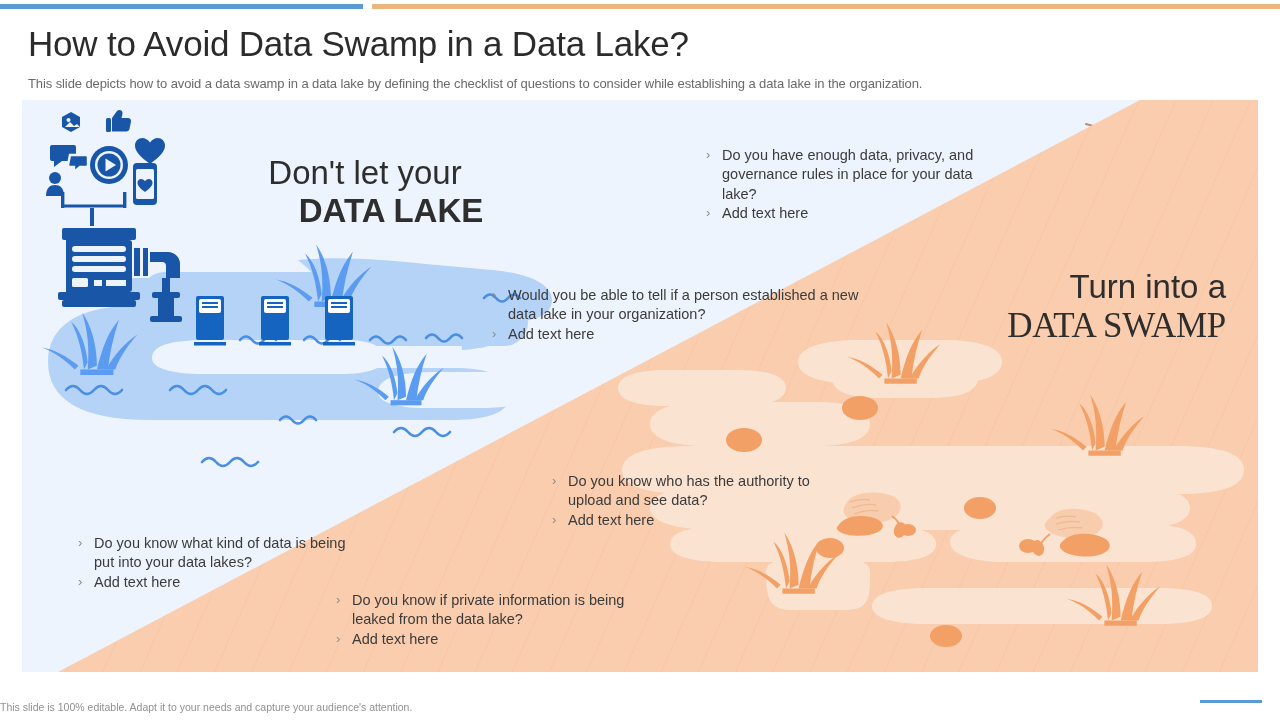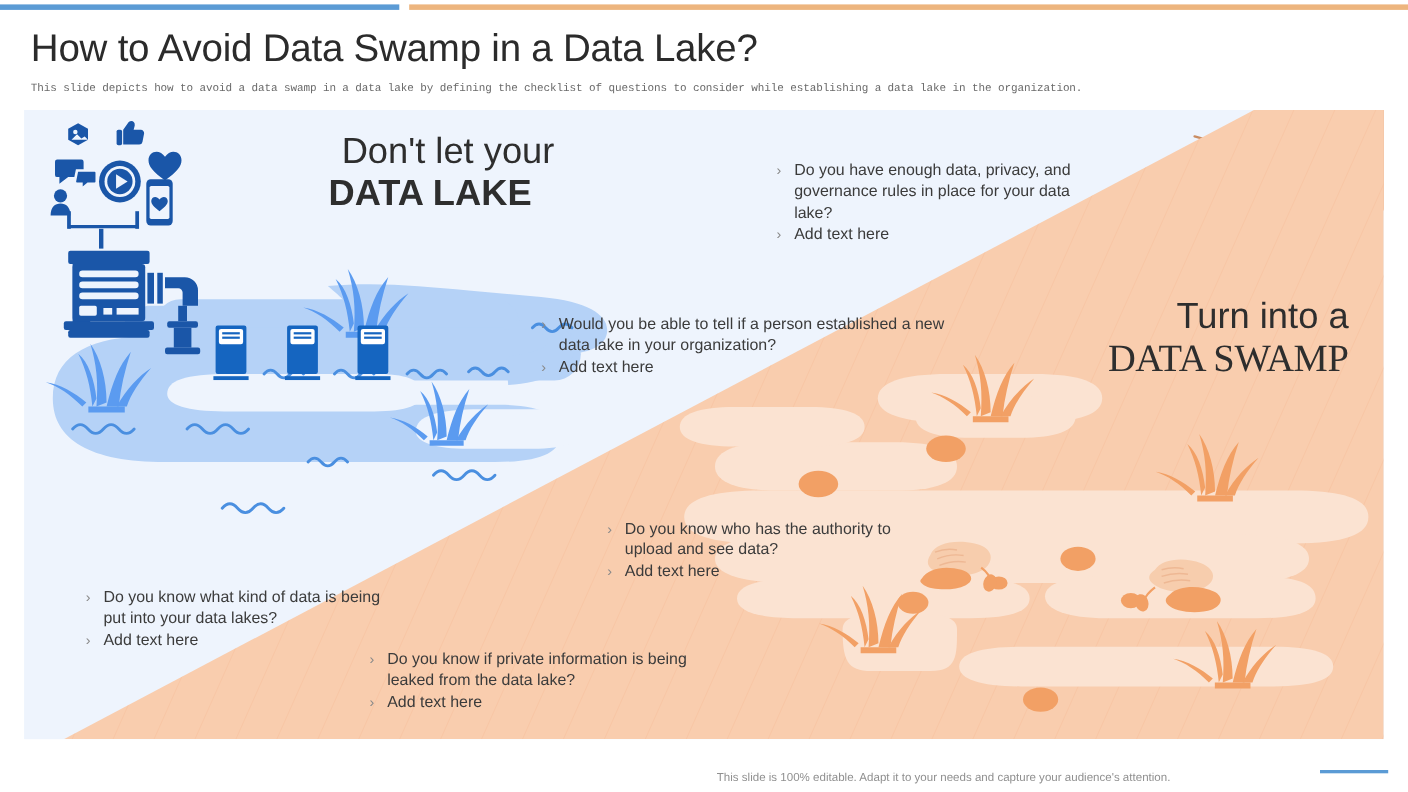--- a/index.html
+++ b/index.html
@@ -40,25 +40,24 @@
     font-size: 35px;
     font-weight: 400;
     color: #2b2b2b;
     letter-spacing: -0.2px;
     white-space: nowrap;
     text-align: right;
   }
   .page-subtitle {
     position: absolute;
     left: 28px; top: 76px;
-    font-size: 10px;
+    font-size: 13px;
     color: #6a6a6a;
     white-space: nowrap;
     letter-spacing: -0.1px;
-    font-family: Liberation Mono, monospace;
   }
 
   
   .canvas {
     position: absolute;
     left: 22px; top: 100px;
     width: 1236px; height: 572px;
     overflow: hidden;
     background: #eef4fd;
   }
@@ -75,21 +74,21 @@
     color: #2e2e2e;
     line-height: 1.16;
   }
   .headline .line-1 { font-size: 33px; font-weight: 400; display: block; text-align: right; }
   .headline .line-2 { font-size: 33px; font-weight: 700; display: block; }
   #lake-headline {
     left: 182px; top: 18px;
     text-align: center;
     width: 300px;
   }
-  #lake-headline .line-1 { text-align: right; padding-left: 22px; }
+  #lake-headline .line-1 { text-align: center; padding-left: 22px; margin-top: 36px; }
   #lake-headline .line-2 { text-align: center; padding-left: 74px; }
   #swamp-headline {
     left: 856px; top: 168px;
     width: 348px;
     text-align: right;
   }
   #swamp-headline .line-1 { font-size: 33px; font-weight: 400; }
   #swamp-headline .line-2 { font-size: 35px; font-weight: 400; letter-spacing: -0.3px; font-family: Liberation Serif, serif; }
 
   
@@ -117,21 +116,21 @@
   #bullets-establish  { left: 470px; top: 186px; width: 380px; }
   #bullets-authority  { left: 530px; top: 372px; width: 272px; }
   #bullets-kind       { left: 56px;  top: 434px; width: 274px; }
   #bullets-private    { left: 314px; top: 491px; width: 294px; }
 
   
   .footer-note {
     position: absolute;
     left: 0; top: 701px;
     width: 1064px;
-    text-align: right;
+    text-align: left;
     font-size: 10.5px;
     color: #909090;
   }
   .footer-rule {
     position: absolute;
     left: 1200px; top: 700px;
     width: 62px; height: 3px;
     background: #5b9bd5;
   }
 </style>

